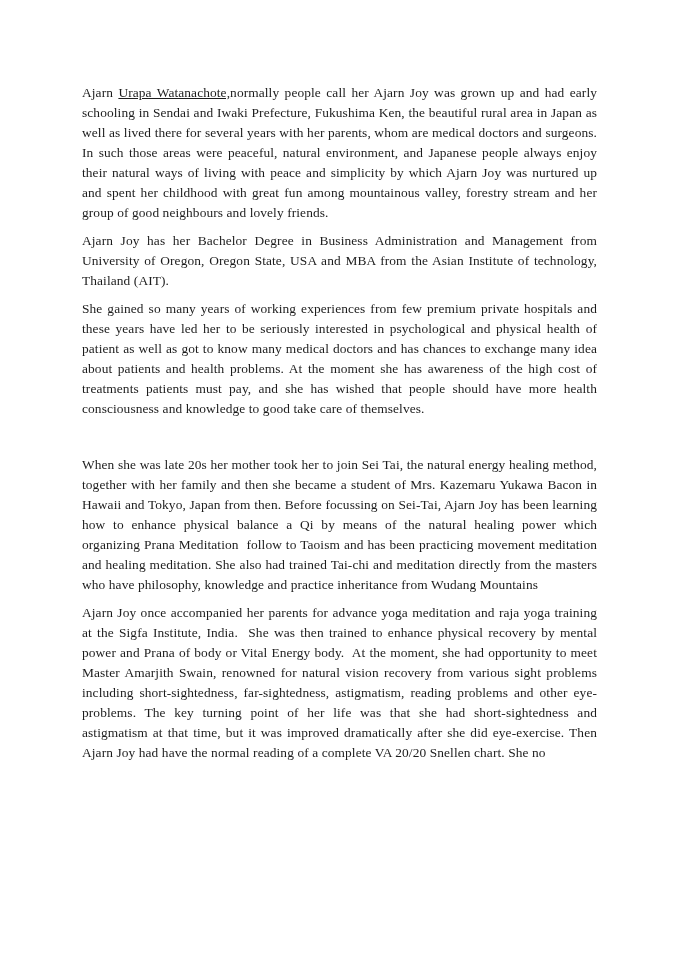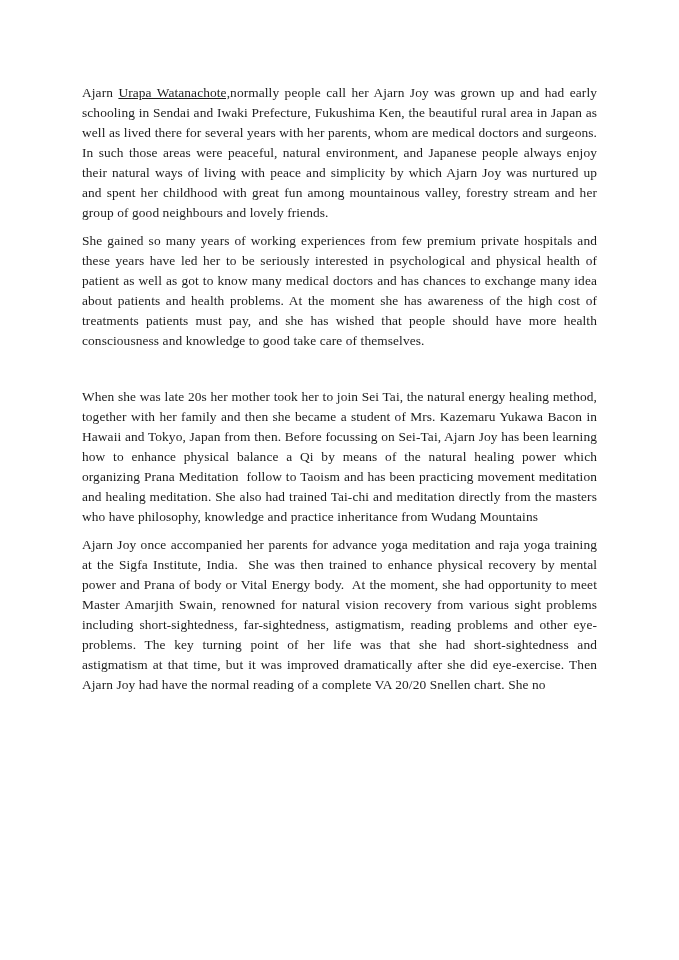--- a/index.html
+++ b/index.html
@@ -36,20 +36,21 @@
   .u { text-decoration: underline; }
   .b { font-weight: normal; }
 </style>
 </head>
 <body>
 
 <div class="page">
 
   <p class="para"><span>Ajarn </span><span class="u">Urapa Watanachote,</span><span>normally people call her Ajarn Joy was grown up and had early schooling in Sendai and Iwaki Prefecture, Fukushima Ken, the beautiful rural area in Japan as well as lived there for several years with her parents, whom are medical doctors and surgeons. In such those areas were peaceful, natural environment, and Japanese people always enjoy their natural ways of living with peace and simplicity by which Ajarn Joy was nurtured up and spent her childhood with great fun among mountainous valley, forestry stream and her group of good neighbours and lovely friends.</span></p>
 
+  <p class="para"><span>Ajarn Joy has her Bachelor Degree in Business Administration and Management from University of Oregon, Oregon State, USA and MBA from the Asian Institute of technology, Thailand (AIT).</span></p>
 
   <p class="para"><span>She gained so many years of working experiences from few premium private hospitals and these years have led her to be seriously interested in psychological and physical health of patient as well as got to know many medical doctors and has chances to exchange many idea about patients and health problems. At the moment she has awareness of the high cost of treatments patients must pay, and she has wished that people should have more health consciousness and knowledge to good take care of themselves.</span></p>
 
   <div class="empty-line"></div>
 
   <p class="para"><span>When she was late 20s her mother took her to join Sei Tai, the natural energy healing method, together with her family and then she became a student of Mrs. Kazemaru Yukawa Bacon in Hawaii and Tokyo, Japan from then. Before focussing on Sei-Tai, Ajarn Joy has been learning how to enhance physical balance a Qi by means of the natural healing power which organizing Prana Meditation  follow to Taoism and has been practicing movement meditation and healing meditation. She also had trained Tai-chi and meditation directly from the masters who have philosophy, knowledge and practice inheritance from Wudang Mountains</span></p>
 
   <p class="para"><span>Ajarn Joy once accompanied her parents for </span><span class="b">advance yoga meditation</span><span> and raja yoga training at the Sigfa Institute, India.  She was then trained to enhance physical recovery by mental power and Prana of body or Vital Energy body.  At the moment, she had opportunity to meet </span><span class="b">Master Amarjith Swain</span><span>, renowned for natural vision recovery from various sight problems including short-sightedness, far-sightedness, astigmatism, reading problems and other eye-problems. The key turning point of her life was that she had short-sightedness and astigmatism at that time, but it was improved dramatically after she did eye-exercise. Then Ajarn Joy had have the normal reading of a complete VA 20/20 Snellen chart. She no</span></p>
 
 </div>

